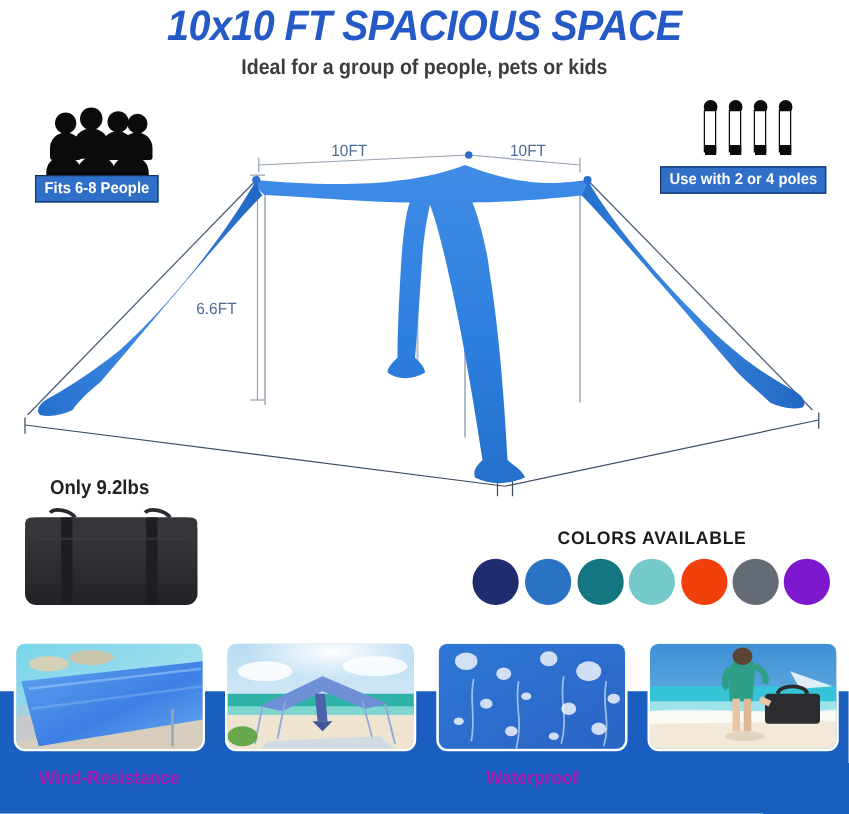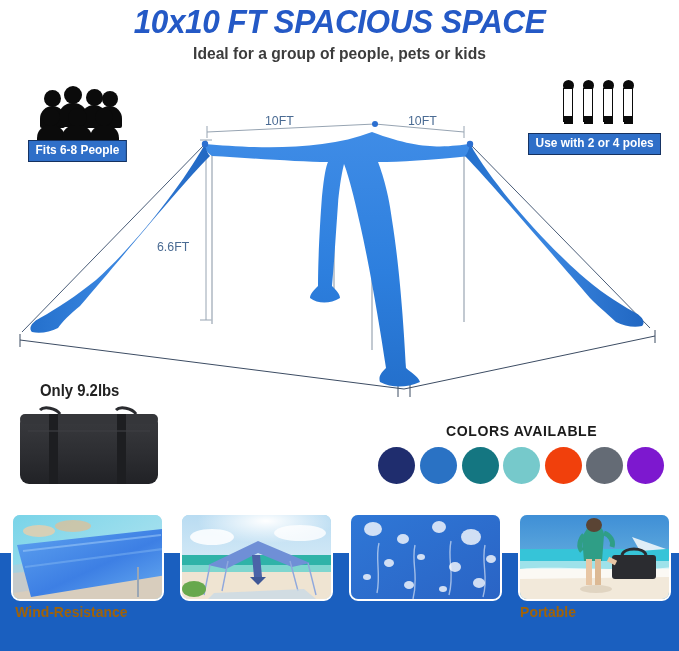--- a/index.html
+++ b/index.html
@@ -76,22 +76,22 @@
 
   
   #band{position:absolute;left:0;top:553px;width:679px;height:98px;background:#1a5fbf;}
   .feature{position:absolute;top:513px;width:153px;height:138px;}
   .f-card{
     position:absolute;left:0;top:0;width:153px;height:88px;
     border-radius:9px;border:2px solid #ffffff;box-sizing:border-box;overflow:hidden;
     background:#9fd2ea;
   }
   .f-label{
-    position:absolute;left:0;top:89px;width:153px;text-align:left;
-    color:#a16207;font-size:15px;font-weight:bold;line-height:20px;
+    position:absolute;left:0;top:100px;width:153px;text-align:center;
+    color:#a21caf;font-size:15px;font-weight:bold;line-height:20px;
     white-space:nowrap;
   }
   .f-label span{display:inline-block;transform:scaleX(0.93);transform-origin:center;}
 </style>
 </head>
 <body>
 
 <div id="stage">
 
   <div class="title" style="color: rgb(36, 89, 198);">10x10 FT SPACIOUS SPACE</div>
@@ -336,20 +336,21 @@
           <ellipse cx="128" cy="68" rx="6" ry="5"></ellipse>
         </g>
         <g stroke="#ffffff" stroke-width="1.4" opacity="0.55" fill="none">
           <path d="M28,28 C24,44 30,58 26,78"></path>
           <path d="M64,30 C60,48 68,60 62,84"></path>
           <path d="M100,26 C96,46 104,58 98,80"></path>
           <path d="M134,30 C130,50 138,62 132,82"></path>
         </g>
       </svg>
     </div>
+    <div class="f-label"><span>Waterproof</span></div>
   </div>
 
   <div class="feature" style="left:518px;">
     <div class="f-card">
       <svg viewBox="0 0 153 88" width="153" height="88" preserveAspectRatio="none">
         <defs>
           <linearGradient id="sky4" x1="0" y1="0" x2="0" y2="1">
             <stop offset="0%" stop-color="#3f8fd6"></stop>
               <stop offset="100%" stop-color="#7fc4e4"></stop>
           </linearGradient>
@@ -365,16 +366,15 @@
         <path d="M84,18 C90,20 94,26 92,32" stroke="#2f9e86" stroke-width="5" fill="none"></path>
         <rect x="66" y="44" width="6" height="26" fill="#e8c6a4"></rect>
         <rect x="75" y="44" width="6" height="26" fill="#dcb994"></rect>
         <ellipse cx="74" cy="10" rx="8" ry="7" fill="#5a4434"></ellipse>
         <rect x="92" y="40" width="44" height="24" rx="3" fill="#2b2c30"></rect>
         <path d="M102,40 C104,32 124,32 126,40" stroke="#2b2c30" stroke-width="3" fill="none"></path>
         <path d="M88,44 L96,48" stroke="#e8c6a4" stroke-width="5"></path>
         <ellipse cx="76" cy="74" rx="16" ry="4" fill="#d8cbb6" opacity="0.7"></ellipse>
       </svg>
     </div>
-    <div class="f-label"><span>Portable</span></div>
   </div>
 
 </div>
 
 </body></html>

